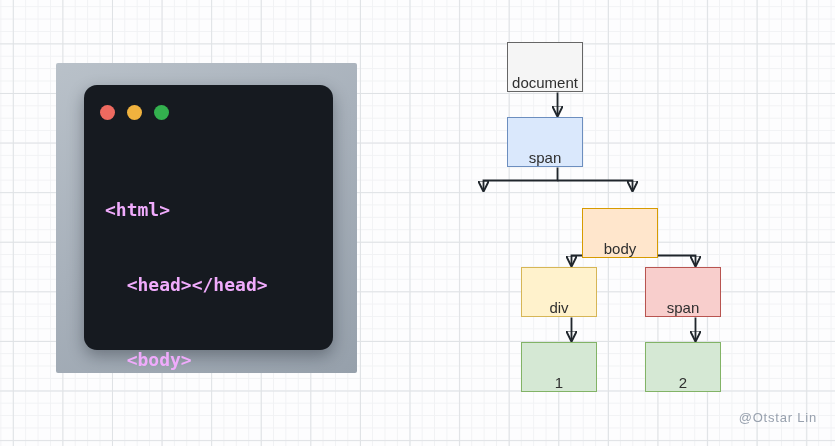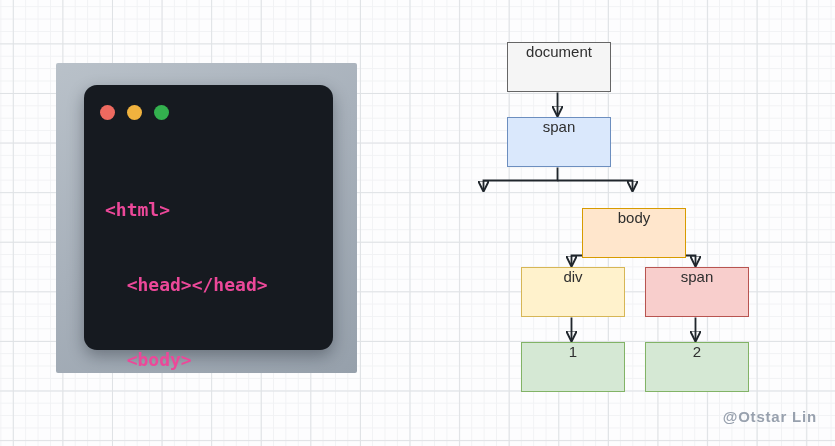--- a/index.html
+++ b/index.html
@@ -40,45 +40,45 @@
   }
   .light { width: 15px; height: 15px; border-radius: 50%; display: inline-block; }
 
   .code {
     position: absolute; left: 21px; top: 62px;
     font-family: "DejaVu Sans Mono", monospace;
     font-size: 18px; font-weight: 700; line-height: 25px;
     white-space: pre;
     color: #4d7ea3;
   }
-  .code .tag { color: #ec4899; }
+  .code .tag { color: #f0abfc; }
   .code .txt { color: #e9ebee; }
 
   
   .edges { position: absolute; left: 0; top: 0; pointer-events: none; }
   .edges path { fill: none; stroke: #20262c; stroke-width: 1.8px; }
 
   .node {
-    position: absolute; width: 104px; height: 50px;
+    position: absolute; width: 76px; height: 50px;
     border: 1px solid #666;
-    display: flex; align-items: flex-start; justify-content: center;
+    display: flex; align-items: flex-end; justify-content: center;
     font-size: 15px; color: #2f2f2f;
   }
   .node-document { left: 507px; top: 42px;  }
   .node-html     { left: 507px; top: 117px; }
   .node-head     { left: 433px; top: 192px; }
   .node-body     { left: 582px; top: 200px; margin-top: 8px; }
   .node-div      { left: 521px; top: 267px; }
   .node-span     { left: 645px; top: 267px; }
   .node-one      { left: 521px; top: 342px; }
   .node-two      { left: 645px; top: 342px; }
 
   .watermark {
     position: absolute; right: 18px; bottom: 21px;
-    font-size: 15px; font-weight: 700; letter-spacing: 0.8px;
+    font-size: 13px; font-weight: 400; letter-spacing: 0.8px;
     color: #98a1ae;
   }
 </style>
 </head>
 <body>
 
 <div class="canvas">
 
   <div class="frame">
     <div class="window">

